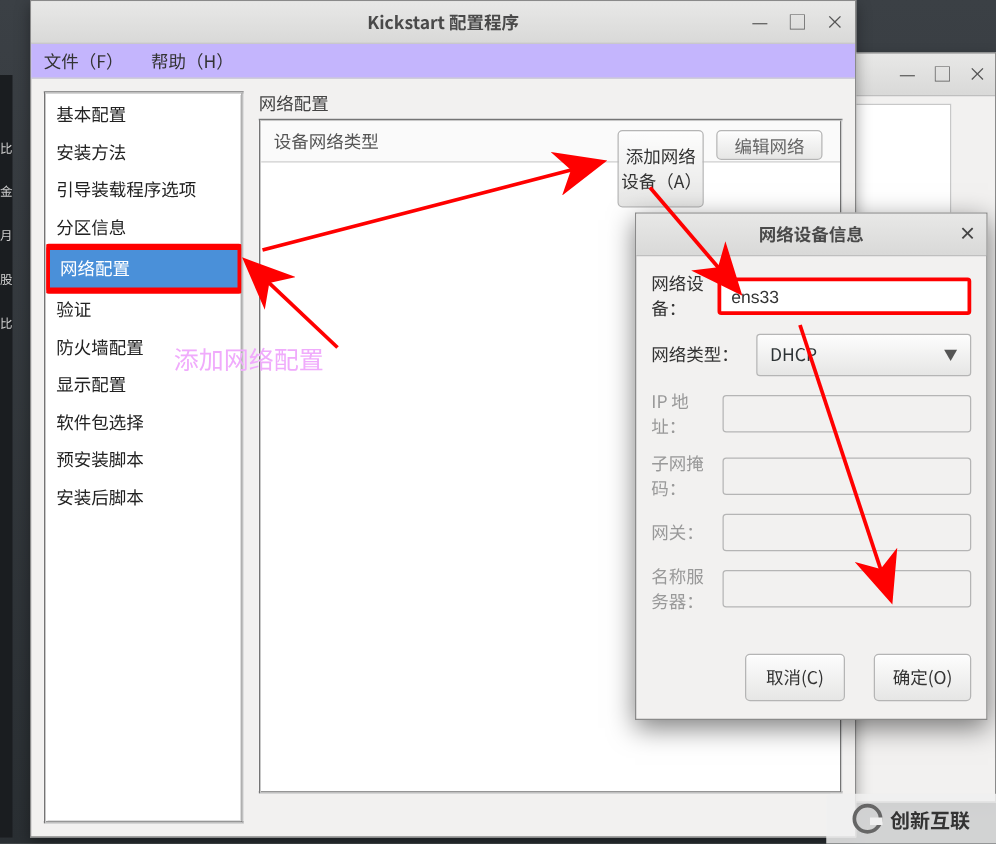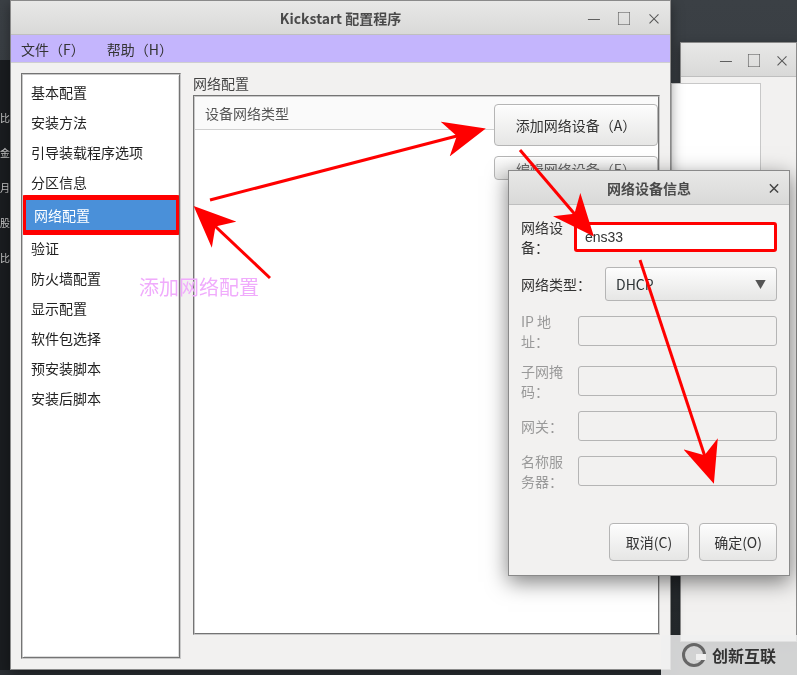--- a/index.html
+++ b/index.html
@@ -24,21 +24,21 @@
     color:#ccc;
     font-size:10px;
     overflow:hidden;
     padding-top:30px;
   }
   .desktop-fragment div{margin:20px 0;text-align:center;}
 
   
   .window {
     position: absolute;
-    left: 10px; top: 0;
+    left: 24px; top: 0;
     width: 661px;
     height: 670px;
     background: #f2f1f0;
     border: 1px solid #8a8a8a;
     box-shadow: 0 4px 12px rgba(0,0,0,.4);
     display:flex;
     flex-direction:column;
   }
   .titlebar {
     height: 34px;
@@ -100,21 +100,21 @@
     border-bottom:1px solid #d0d0d0;
     background:#fafafa;
     padding:6px 10px;
     color:#555;
   }
   .action-col {
     position:absolute;
     left:494px;
     top:104px;
     width:164px;
-    display:flex; flex-direction:column; gap:10px;
+    display:flex; flex-direction:row; gap:10px;
   }
   .btn {
     border:1px solid #b5b5b5;
     background:linear-gradient(#fdfdfd,#e6e6e5);
     border-radius:4px;
     padding:8px 10px;
     text-align:center;
     color:#333;
     cursor:pointer;
     box-shadow:0 1px 0 #fff inset;
@@ -162,21 +162,21 @@
     font-size:14px;background:#fff;color:#333;
   }
   .row.disabled input{background:#f2f1f0;color:#aaa;}
   .select-wrap{flex:1;position:relative;}
   .select-wrap .sel{
     height:34px;border:1px solid #b5b5b5;border-radius:3px;
     background:linear-gradient(#fdfdfd,#e6e6e5);
     display:flex;align-items:center;padding:0 10px;justify-content:space-between;cursor:pointer;
   }
   .sel .chev{font-size:11px;color:#555;}
-  .dlg-btns{display:flex;justify-content:flex-end;gap:10px;padding:8px 12px 14px;}
+  .dlg-btns{display:flex;justify-content:flex-end;gap:23px;padding:8px 12px 14px;}
 
   
   .annot-text{
     position:absolute;
     color:#f0abfc;
     font-size:20px;
     font-weight:normal;
     z-index:60;
   }
   svg.annot{

